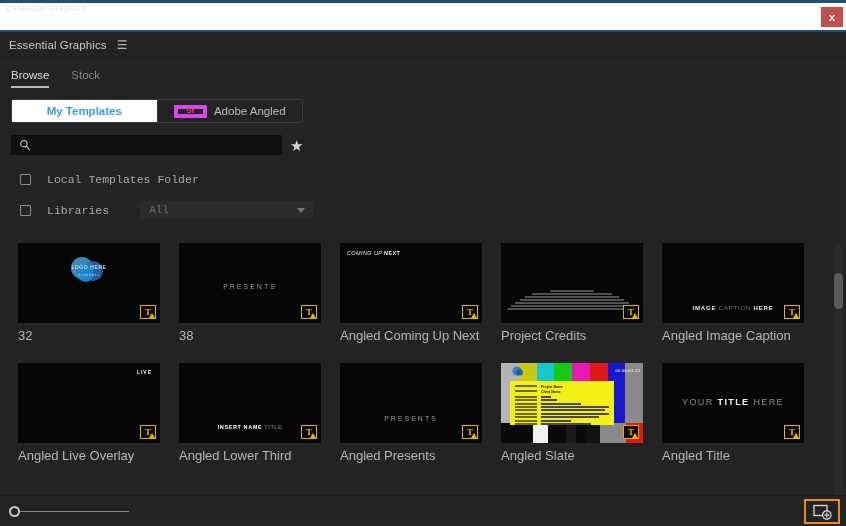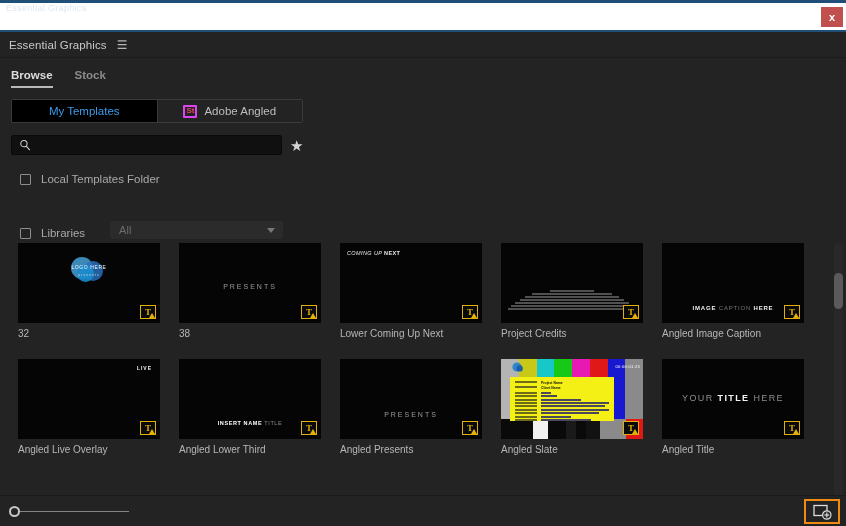--- a/index.html
+++ b/index.html
@@ -60,39 +60,38 @@
 
   
   .tabs {
     display: flex; align-items: flex-end;
     height: 30px; padding-left: 11px; gap: 22px;
   }
   .tab {
     font-size: 11.5px; color: #8b8b8b;
     padding-bottom: 5px; cursor: pointer;
     border-bottom: 2px solid transparent;
-    font-weight: bold;
   }
   .tab.active { color: #dcdcdc; border-bottom-color: #b9b9b9; }
 
   
   .seg-row { padding: 11px 0 0 11px; }
   .segmented {
     display: flex; width: 292px; height: 24px;
     border: 1px solid #3a3a3a; border-radius: 2px; overflow: hidden;
   }
   .seg {
     flex: 1; display: flex; align-items: center; justify-content: center;
     gap: 7px; font-size: 11.5px; color: #bdbdbd;
     background: #232323; cursor: pointer;
   }
-  .seg.sel { background: #000000; color: #3c9ae8; }
+  .seg.sel { background: #ffffff; color: #3c9ae8; font-weight: bold; }
   .seg + .seg { border-left: 1px solid #3a3a3a; }
   .stock-ic {
-    width: 14px; height: 13px; border: 2px solid #d946ef;
+    width: 33px; height: 13px; border: 4px solid #d946ef;
     color: #e8455e; font-size: 8px; font-weight: bold;
     display: flex; align-items: center; justify-content: center;
     border-radius: 1px; line-height: 1;
   }
 
   
   .search-row {
     display: flex; align-items: center; gap: 8px;
     padding: 12px 0 0 11px;
   }
@@ -112,23 +111,23 @@
     color: #cfcfcf; font-size: 11px; padding-left: 23px;
     font-family: "Liberation Sans", sans-serif;
   }
   .star {
     color: #d3d3d3; font-size: 15px; line-height: 1; cursor: pointer;
   }
 
   
   .filters { padding: 13px 0 0 20px; }
   .filter-row {
-    display: flex; align-items: center; height: 22px; gap: 10px;
-  }
-  .filter-row + .filter-row { margin-top: 27px; align-items: flex-end; }
+    display: flex; align-items: center; height: 22px; gap: 16px; font-family: Liberation Mono, monospace;
+  }
+  .filter-row + .filter-row { margin-top: 9px; }
   .cbx {
     width: 11px; height: 11px;
     border: 1px solid #8d8d8d; background: #232323;
     border-radius: 1px; cursor: pointer; flex: none;
   }
   .filter-label { font-size: 11.5px; color: #a9a9a9; }
   .dropdown {
     position: relative;
     margin-left: 15px; width: 173px; height: 18px;
     background: #2b2b2b; border: 1px solid #2b2b2b; border-radius: 2px;
@@ -155,21 +154,21 @@
   }
   .card { width: 142px; }
   .thumb {
     position: relative;
     width: 142px; height: 80px;
     background: #050505;
     overflow: hidden;
   }
   .card-label {
     margin-top: 5px;
-    font-size: 10px; color: #b6b6b6;
+    font-size: 13px; color: #b6b6b6;
     white-space: nowrap; overflow: hidden; text-overflow: ellipsis;
   }
   .badge {
     position: absolute; right: 4px; bottom: 4px;
     width: 16px; height: 14px;
     border: 1px solid #e3b007;
     display: flex; align-items: center; justify-content: center;
     background: #0a0a0a;
   }
   .badge-t {
@@ -406,21 +405,21 @@
         <div class="card">
           <div class="thumb">
             <div class="cun">
               <span>COMING UP </span><b>NEXT</b>
             </div>
             <div class="badge">
               <span class="badge-t">T</span>
               <span class="badge-warn"></span>
             </div>
           </div>
-          <div class="card-label">Lower Coming Up Next</div>
+          <div class="card-label">Angled Coming Up Next</div>
         </div>
 
         <div class="card">
           <div class="thumb">
             <div class="credits">
               <span style="width:34%"></span>
                 <span style="width:62%"></span>
               <span style="width:72%"></span>
                 <span style="width:80%"></span>
               <span style="width:88%"></span>

